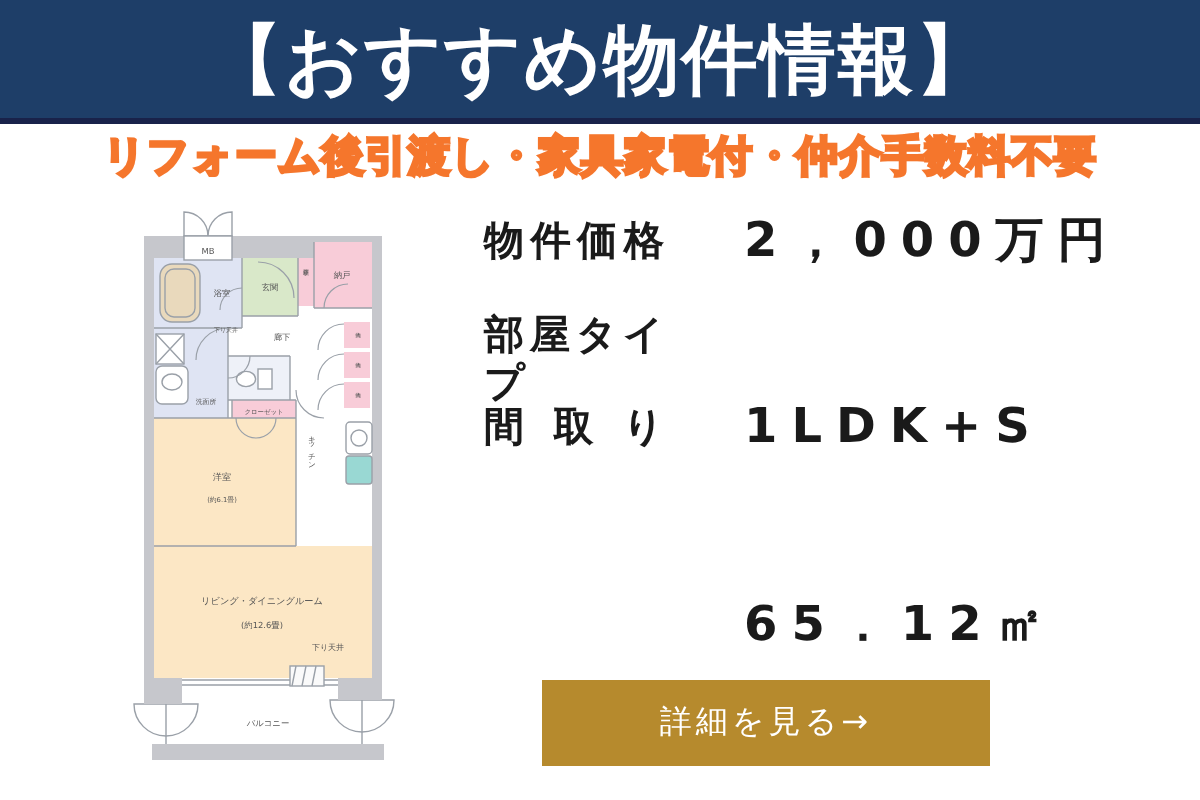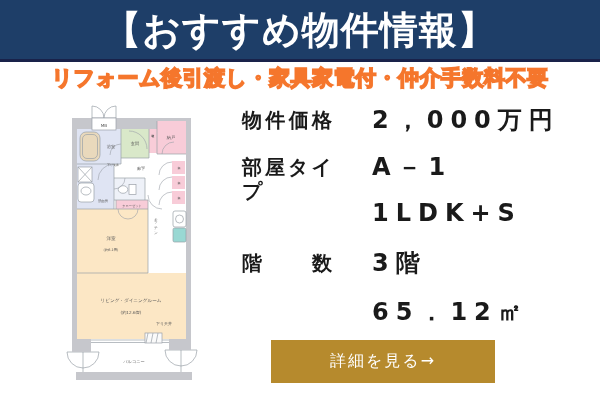--- a/index.html
+++ b/index.html
@@ -150,28 +150,24 @@
       </g>
     </svg>
   </div>
 
   <div class="spec-row r1">
     <span class="spec-label">物件価格</span>
     <span class="spec-value">2，000万円</span>
   </div>
   <div class="spec-row r2">
     <span class="spec-label">部屋タイプ</span>
-    <span class="spec-value">A－1</span>
   </div>
   <div class="spec-row r3">
+    <span class="spec-label">間取り</span>
     <span class="spec-value">1LDK+S</span>
-  </div>
-  <div class="spec-row r4">
-    <span class="spec-label">階数</span>
-    <span class="spec-value">3階</span>
   </div>
   <div class="spec-row r5">
     <span class="spec-value">65．12㎡</span>
   </div>
 
   <button class="cta">詳細を見る→</button>
 
 </div>
 
 </body></html>

